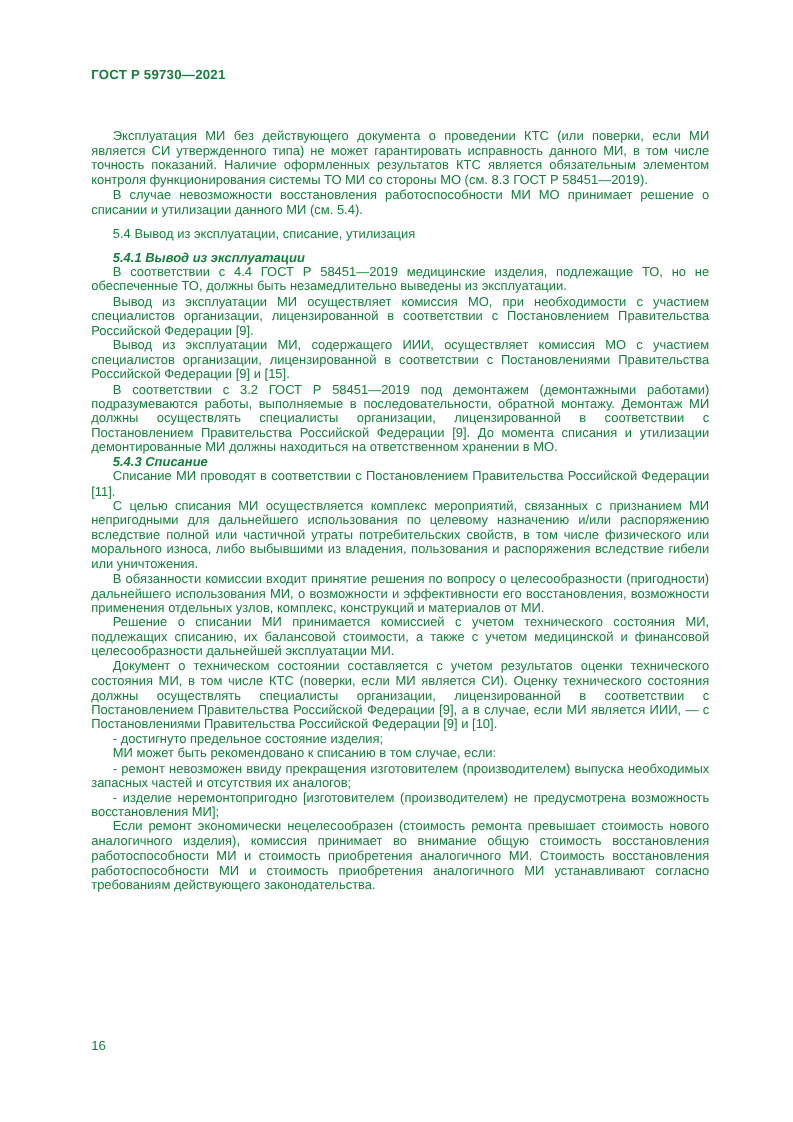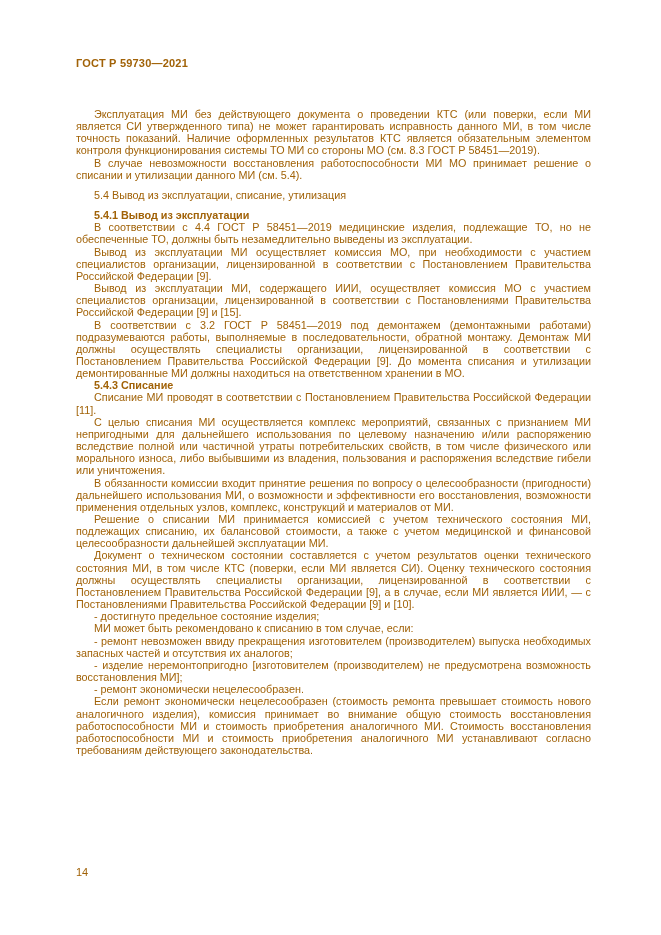--- a/index.html
+++ b/index.html
@@ -6,21 +6,21 @@
     margin: 0;
     padding: 0;
     background: #ffffff;
   }
   .page {
     position: relative;
     width: 661px;
     height: 935px;
     background: #ffffff;
     font-family: "Liberation Sans", sans-serif;
-    color: #a16207;
+    color: #15803d;
     overflow: hidden;
   }
   .doc-header {
     position: absolute;
     top: 57px;
     left: 76px;
     font-size: 11px;
     font-weight: bold;
     letter-spacing: 0.2px;
   }
@@ -37,20 +37,21 @@
   .doc-body p {
     margin: 0;
     text-indent: 18px;
   }
   .doc-body p.type-heading1 {
     font-weight: normal;
     margin: 8px 0 8px 0;
   }
   .doc-body p.type-heading2 {
     font-weight: bold;
+    font-style: italic;
   }
   .doc-footer {
     position: absolute;
     left: 76px;
     top: 866px;
     font-size: 11px;
   }
 </style>
 </head>
 <body>
@@ -70,18 +71,17 @@
       <p class="block type-heading2">5.4.3 Списание</p>
       <p class="block type-body">Списание МИ проводят в соответствии с Постановлением Правительства Российской Федерации [11].</p>
       <p class="block type-body">С целью списания МИ осуществляется комплекс мероприятий, связанных с признанием МИ непригодными для дальнейшего использования по целевому назначению и/или распоряжению вследствие полной или частичной утраты потребительских свойств, в том числе физического или морального износа, либо выбывшими из владения, пользования и распоряжения вследствие гибели или уничтожения.</p>
       <p class="block type-body">В обязанности комиссии входит принятие решения по вопросу о целесообразности (пригодности) дальнейшего использования МИ, о возможности и эффективности его восстановления, возможности применения отдельных узлов, комплекс, конструкций и материалов от МИ.</p>
       <p class="block type-body">Решение о списании МИ принимается комиссией с учетом технического состояния МИ, подлежащих списанию, их балансовой стоимости, а также с учетом медицинской и финансовой целесообразности дальнейшей эксплуатации МИ.</p>
       <p class="block type-body">Документ о техническом состоянии составляется с учетом результатов оценки технического состояния МИ, в том числе КТС (поверки, если МИ является СИ). Оценку технического состояния должны осуществлять специалисты организации, лицензированной в соответствии с Постановлением Правительства Российской Федерации [9], а в случае, если МИ является ИИИ, — с Постановлениями Правительства Российской Федерации [9] и [10].</p>
       <p class="block type-list">- достигнуто предельное состояние изделия;</p>
       <p class="block type-body">МИ может быть рекомендовано к списанию в том случае, если:</p>
       <p class="block type-list">- ремонт невозможен ввиду прекращения изготовителем (производителем) выпуска необходимых запасных частей и отсутствия их аналогов;</p>
       <p class="block type-list">- изделие неремонтопригодно [изготовителем (производителем) не предусмотрена возможность восстановления МИ];</p>
-      <p class="block type-list">- ремонт экономически нецелесообразен.</p>
       <p class="block type-body">Если ремонт экономически нецелесообразен (стоимость ремонта превышает стоимость нового аналогичного изделия), комиссия принимает во внимание общую стоимость восстановления работоспособности МИ и стоимость приобретения аналогичного МИ. Стоимость восстановления работоспособности МИ и стоимость приобретения аналогичного МИ устанавливают согласно требованиям действующего законодательства.</p>
     </div>
 
-  <div class="doc-footer">14</div>
+  <div class="doc-footer">16</div>
 </div>
 
 </body></html>

